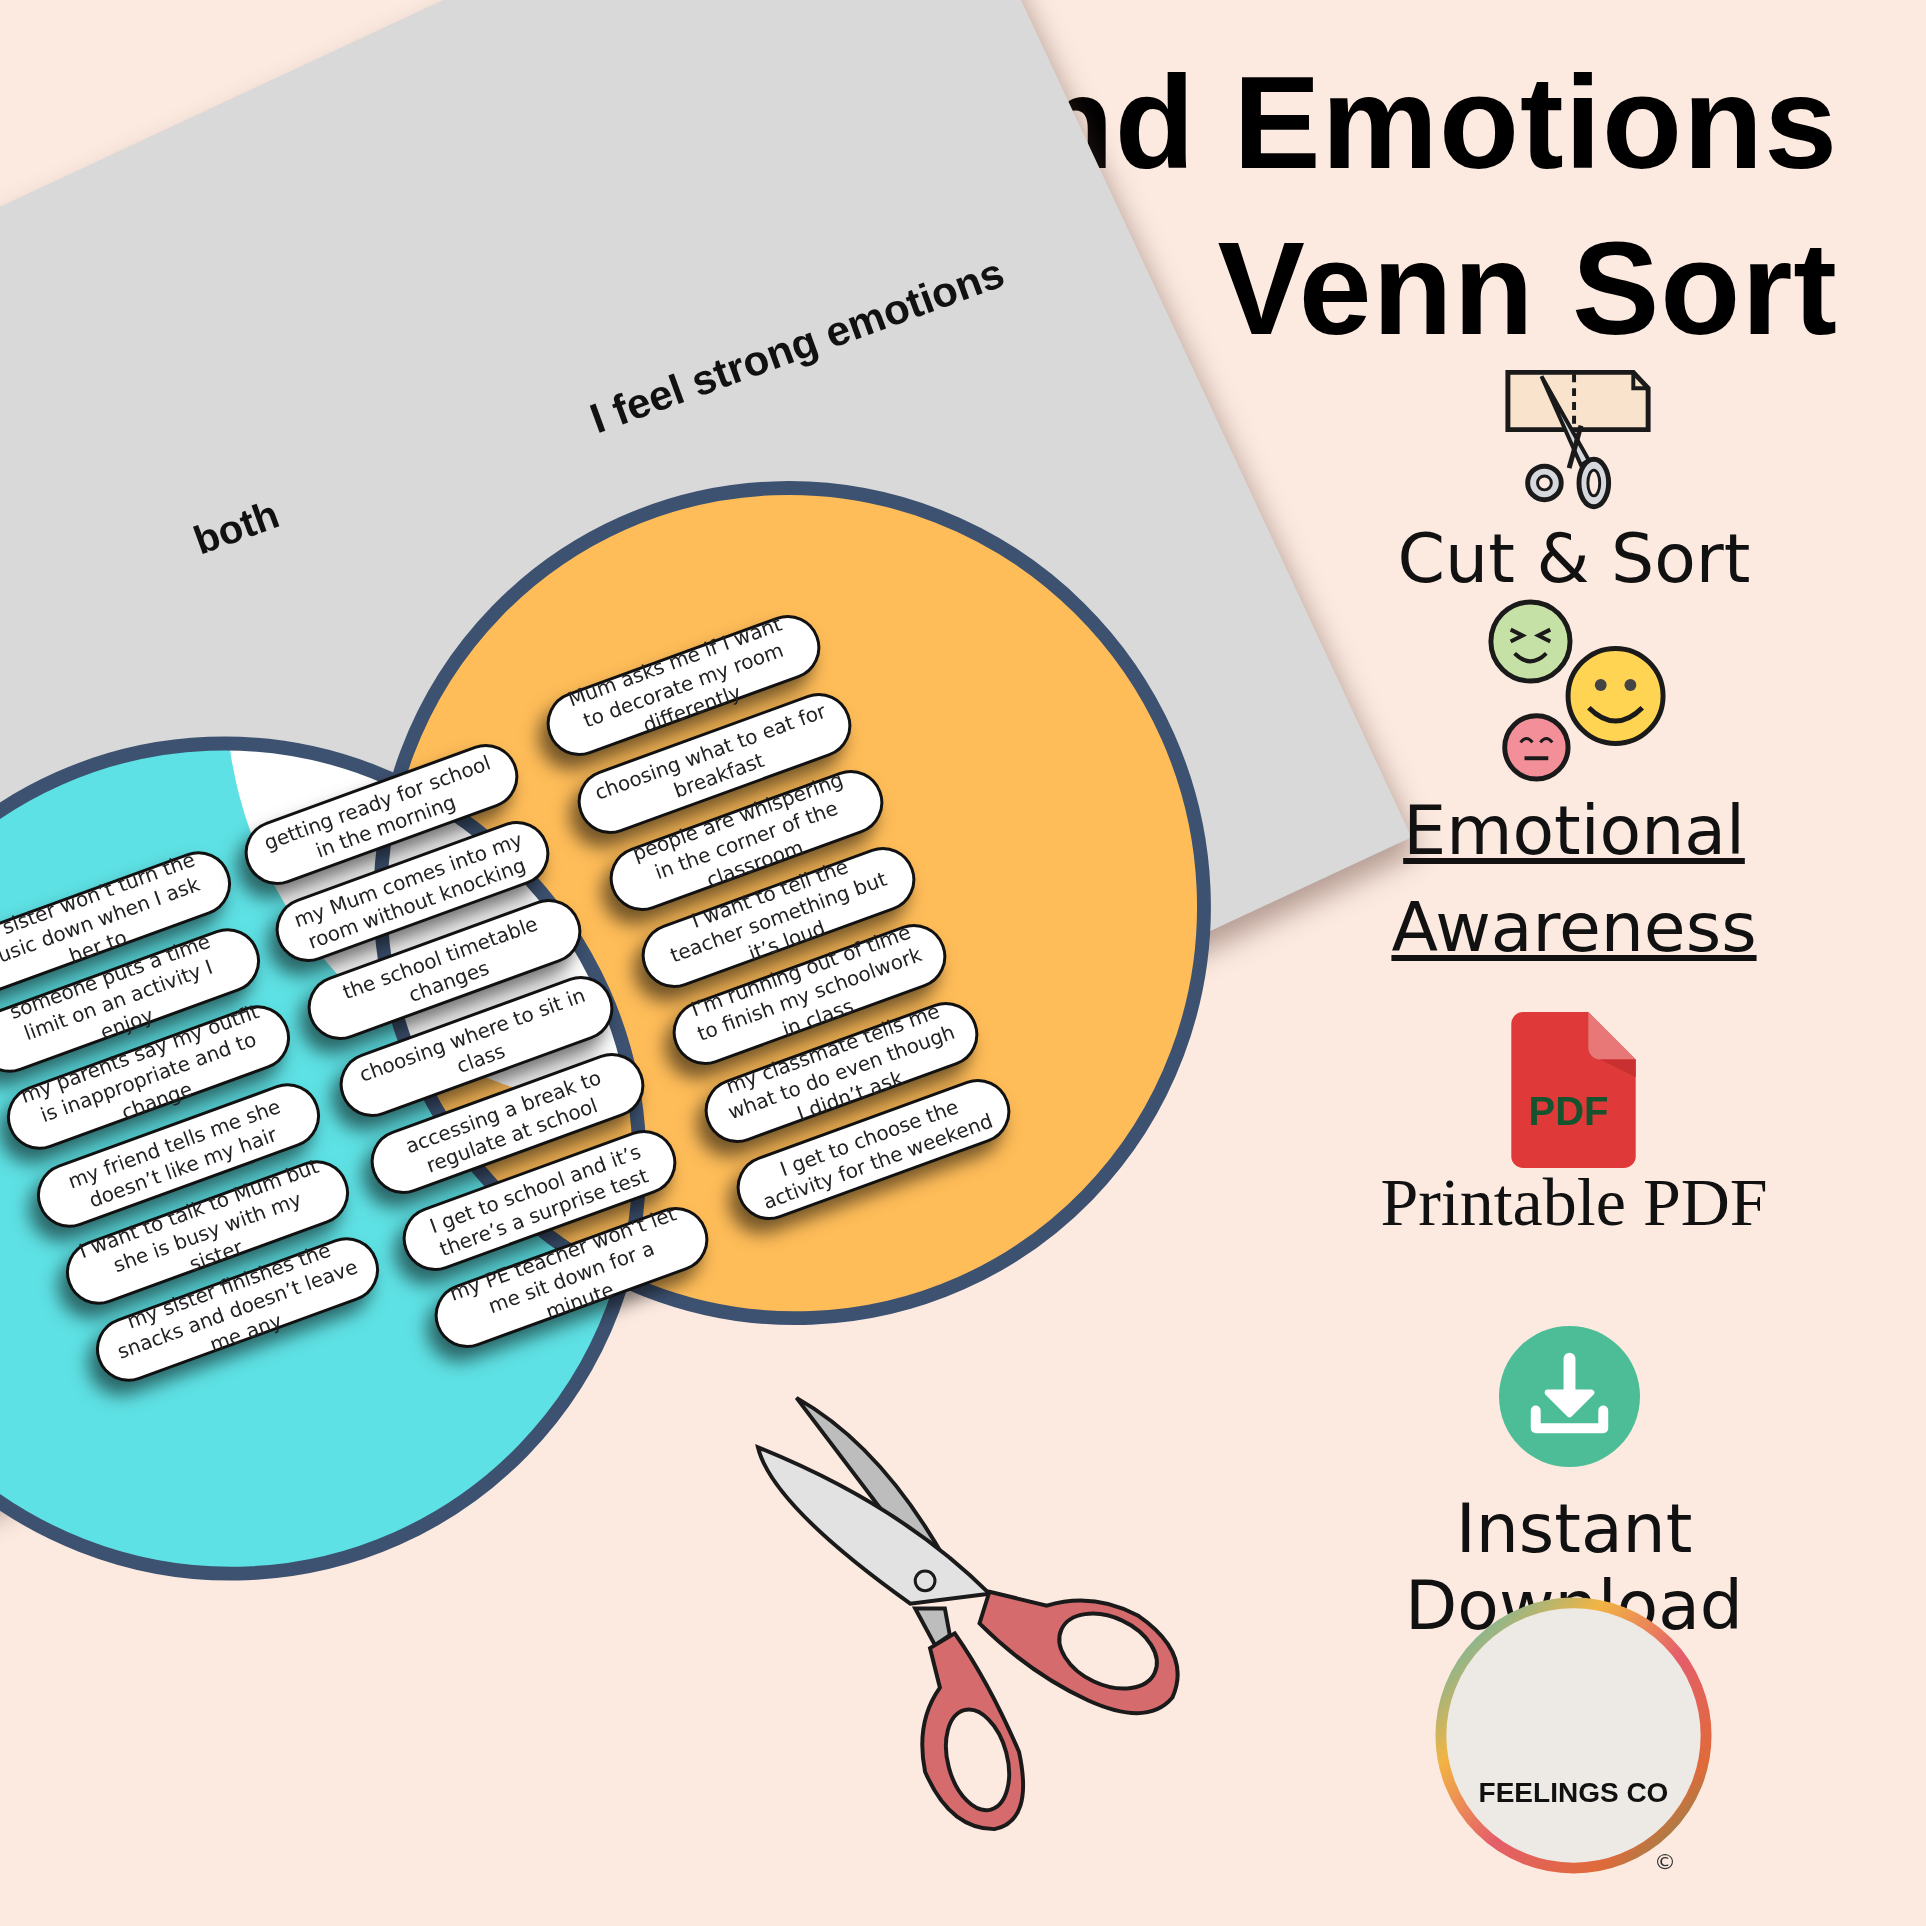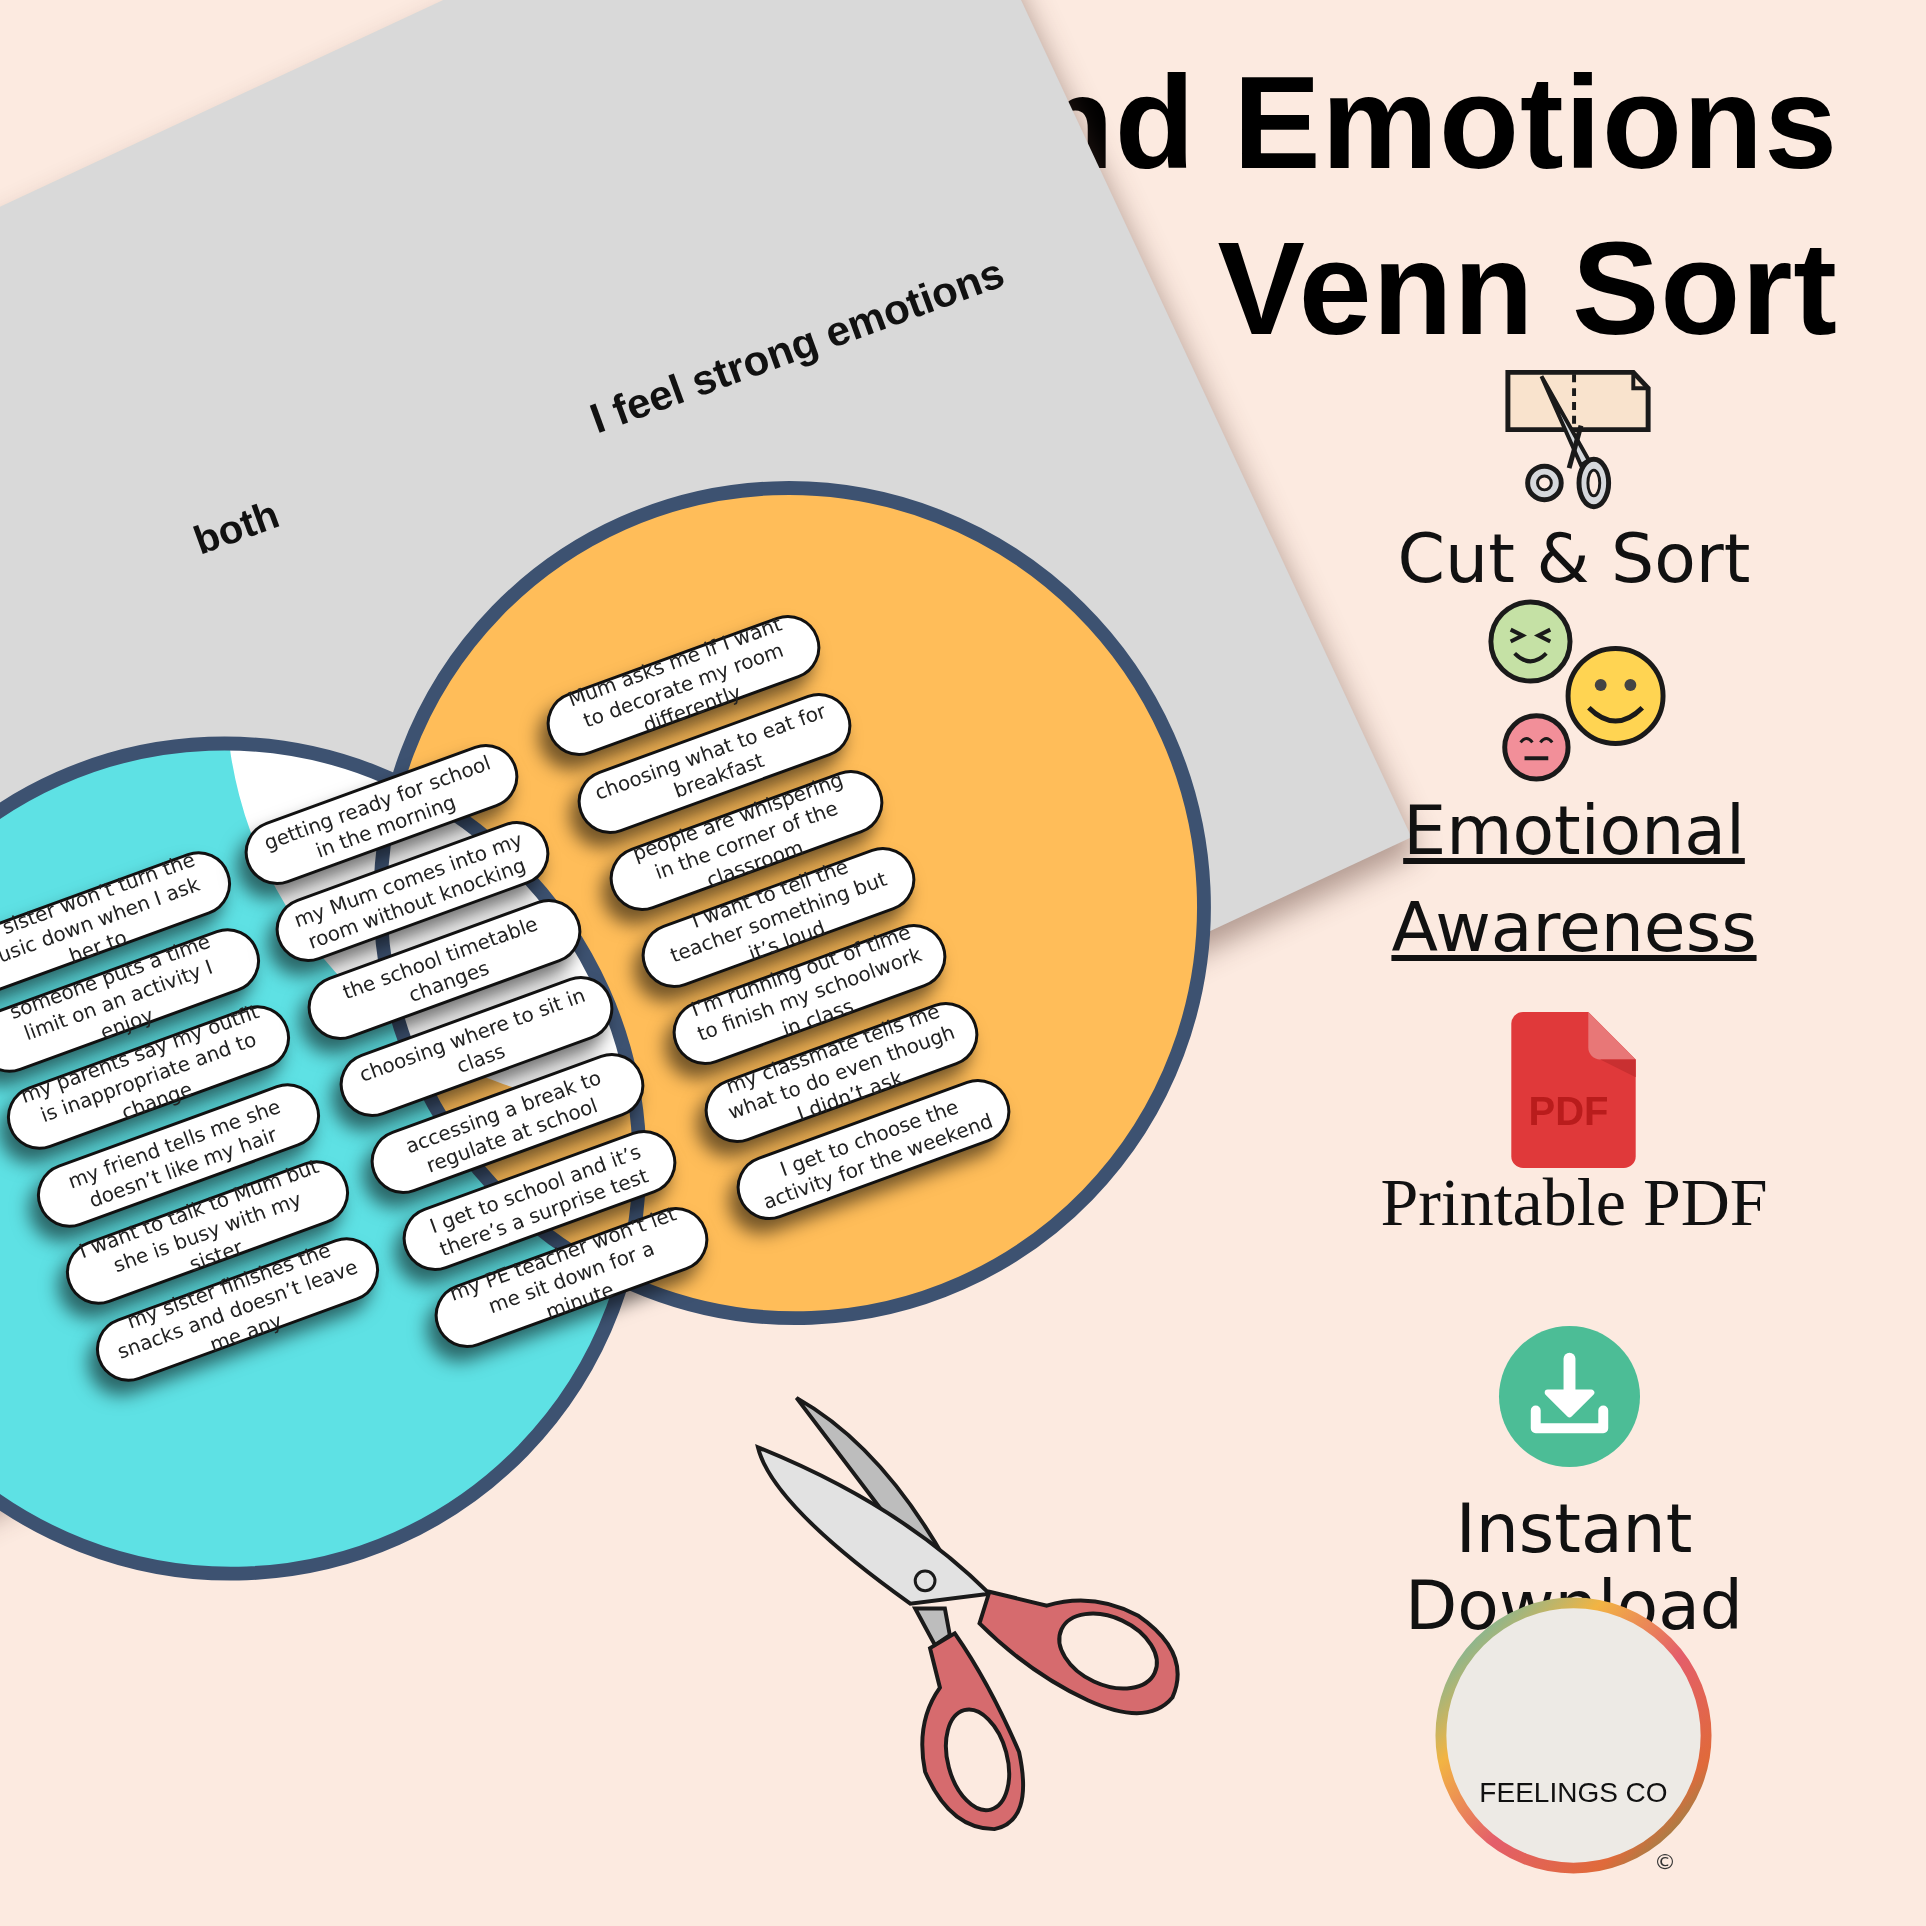--- a/index.html
+++ b/index.html
@@ -87,21 +87,21 @@
   <line x1="50" y1="166" x2="74" y2="166" stroke="#1a1a1a" stroke-width="4"></line>
 </svg>
 <div class="side" style="top:782px; width:416px; left:1366px; line-height:97px;text-decoration:underline;">Emotional Awareness</div>
 
 <div class="icon" style="left:1511px; top:1012px; width:125px; height:156px;">
   <svg width="125" height="156" viewBox="0 0 126 158">
     <path d="M12 0 H78 L126 48 V146 A12 12 0 0 1 114 158 H12 A12 12 0 0 1 0 146 V12 A12 12 0 0 1 12 0 Z" fill="#e0393a"></path>
     <path d="M78 0 V36 A12 12 0 0 0 90 48 H126 Z" fill="#e87777"></path>
     <path d="M90 48 H126 V66 Z" fill="#c93031"></path>
   </svg>
-  <div style="position:absolute; left:0; top:77px; width:115px; text-align:center; font-family:'Liberation Sans', sans-serif; font-weight:700; font-size:40px; color:#b91c1c;">PDF</div>
+  <div style="position:absolute; left:0; top:77px; width:115px; text-align:center; font-family:'Liberation Sans', sans-serif; font-weight:700; font-size:40px; color:#14532d;">PDF</div>
 </div>
 <div class="side" style="top:1164px;font-family:Liberation Serif, serif;">Printable PDF</div>
 
 <svg class="icon" style="left:1498px; top:1325px;" width="143" height="143" viewBox="0 0 144 144">
   <circle cx="72" cy="72" r="71" fill="#4cbd96"></circle>
   <line x1="72" y1="34" x2="72" y2="80" stroke="#fff" stroke-width="12" stroke-linecap="round"></line>
   <path d="M50 68 L72 90 L94 68 Z" fill="#fff" stroke="#fff" stroke-width="6" stroke-linejoin="round"></path>
   <path d="M38 86 V104 H106 V86" fill="none" stroke="#fff" stroke-width="10" stroke-linecap="round" stroke-linejoin="round"></path>
 </svg>
 <div class="side" style="top:1442px;margin-top:48px;">Instant Download</div>
@@ -112,21 +112,21 @@
       <linearGradient id="ringG" x1="0" y1="0" x2="1" y2="1">
         <stop offset="0" stop-color="#3fb7c6"></stop>
         <stop offset="0.3" stop-color="#f2b443"></stop>
         <stop offset="0.55" stop-color="#e45e6b"></stop>
         <stop offset="0.8" stop-color="#e06a3a"></stop>
         <stop offset="1" stop-color="#4aa05a"></stop>
       </linearGradient>
     </defs>
     <circle cx="141" cy="141" r="134" fill="#edeae5" stroke="url(#ringG)" stroke-width="11"></circle>
   </svg>
-  <div style="position:absolute; left:0; top:181px; width:279px; text-align:center; font-family:'Liberation Sans', sans-serif; font-weight:400; font-size:28px; color:#111;">FEELINGS CO</div>
+  <div style="position:absolute; left:0; top:181px; width:279px; text-align:center; font-family:'Liberation Sans', sans-serif; font-weight:700; font-size:28px; color:#111;">FEELINGS CO</div>
   <div style="position:absolute; left:220px; top:253px; font-size:22px; color:#333;">©</div>
 </div>
 
 <svg class="icon" style="left:752px; top:1386px;" width="455" height="455" viewBox="0 0 460 460">
   <path d="M45 12 Q130 60 195 175 L180 190 Z" fill="#bdbdbd" stroke="#1a1a1a" stroke-width="4"></path>
   <path d="M6 62 Q20 120 160 220 L240 210 Q150 120 6 62 Z" fill="#e2e2e2" stroke="#1a1a1a" stroke-width="4"></path>
   <circle cx="175" cy="197" r="10" fill="#e2e2e2" stroke="#1a1a1a" stroke-width="3"></circle>
   <path d="M165 225 L185 262 L200 252 L195 225 Z" fill="#bdbdbd" stroke="#1a1a1a" stroke-width="4"></path>
   <path d="M240 208 L298 222 Q345 208 390 232 Q445 270 425 315 Q400 345 340 318 Q280 290 230 240 Z" fill="#d66b6e" stroke="#1a1a1a" stroke-width="4"></path>
   <ellipse cx="360" cy="268" rx="52" ry="34" transform="rotate(25 360 268)" fill="#fceae0" stroke="#1a1a1a" stroke-width="4"></ellipse>

